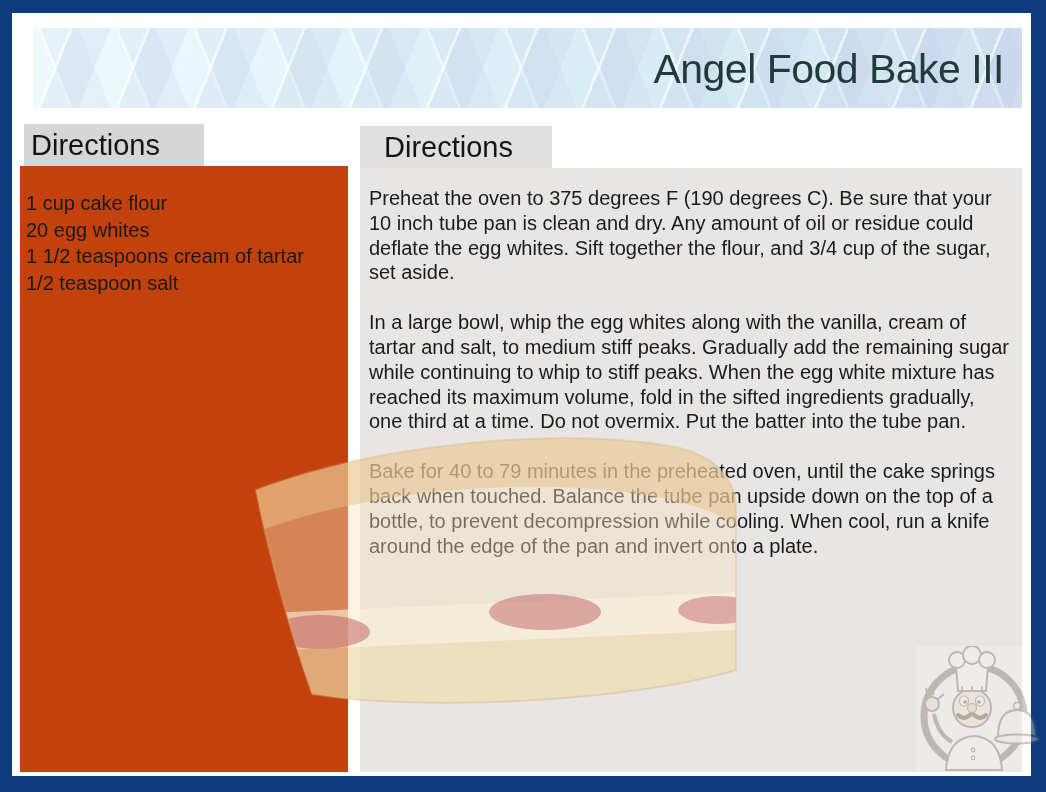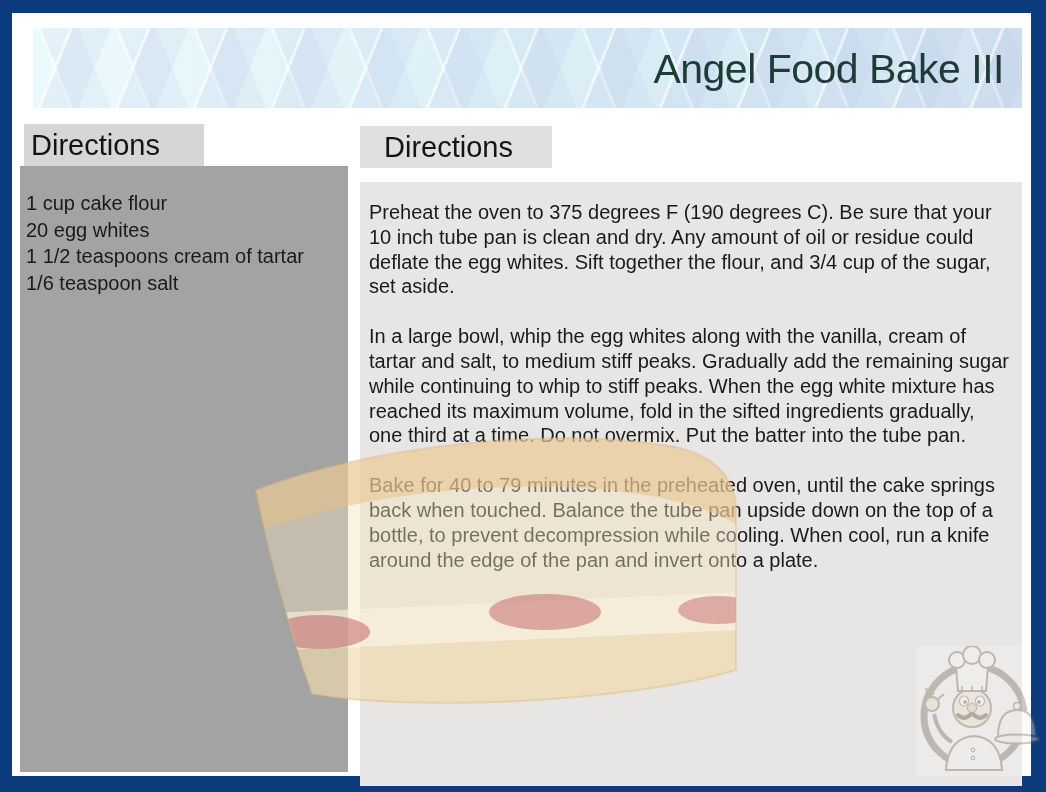--- a/index.html
+++ b/index.html
@@ -28,25 +28,25 @@
   
   .section-head{
     position:absolute;height:42px;line-height:43px;
     font-size:29px;color:#141414;
   }
   .ing-head{left:12px;top:111px;width:173px;background:#D6D6D6;padding-left:7px;}
   .dir-head{left:348px;top:113px;width:168px;background:#E0E0E0;padding-left:24px;}
   
   .panel{position:absolute;}
   .ing-body{
-    left:8px;top:153px;width:328px;height:606px;background:#a3a3a3;
+    left:8px;top:153px;width:328px;height:606px;background:#c2410c;
     padding:24px 6px 0 6px;box-sizing:border-box;
   }
   .dir-body{
-    left:348px;top:169px;width:662px;height:604px;background:#E8E6E4;
+    left:348px;top:155px;width:662px;height:604px;background:#E8E6E4;
     padding:18px 12px 0 9px;box-sizing:border-box;
   }
   .ing-item{
     font-size:20px;line-height:26.6px;color:#1A1A1A;white-space:nowrap;
   }
   .dir-para{
     margin:0 0 25px 0;font-size:20px;line-height:24.8px;color:#1A1A1A;
   }
   
   .cake-wm{
@@ -66,21 +66,21 @@
   <div class="banner">
     <div class="banner-title">Angel Food Bake III</div>
   </div>
 
   <div class="section-head ing-head">Directions</div>
 
   <div class="panel ing-body">
     <div class="ing-item">1 cup cake flour</div>
     <div class="ing-item">20 egg whites</div>
     <div class="ing-item">1 1/2 teaspoons cream of tartar</div>
-    <div class="ing-item">1/6 teaspoon salt</div>
+    <div class="ing-item">1/2 teaspoon salt</div>
   </div>
 
   <div class="section-head dir-head">Directions</div>
 
   <div class="panel dir-body">
     <p class="dir-para">Preheat the oven to 375 degrees F (190 degrees C). Be sure that your 10 inch tube pan is clean and dry. Any amount of oil or residue could deflate the egg whites. Sift together the flour, and 3/4 cup of the sugar, set aside.</p>
     <p class="dir-para">In a large bowl, whip the egg whites along with the vanilla, cream of tartar and salt, to medium stiff peaks. Gradually add the remaining sugar while continuing to whip to stiff peaks. When the egg white mixture has reached its maximum volume, fold in the sifted ingredients gradually, one third at a time. Do not overmix. Put the batter into the tube pan.</p>
     <p class="dir-para">Bake for 40 to 79 minutes in the preheated oven, until the cake springs back when touched. Balance the tube pan upside down on the top of a bottle, to prevent decompression while cooling. When cool, run a knife around the edge of the pan and invert onto a plate.</p>
   </div>
 

